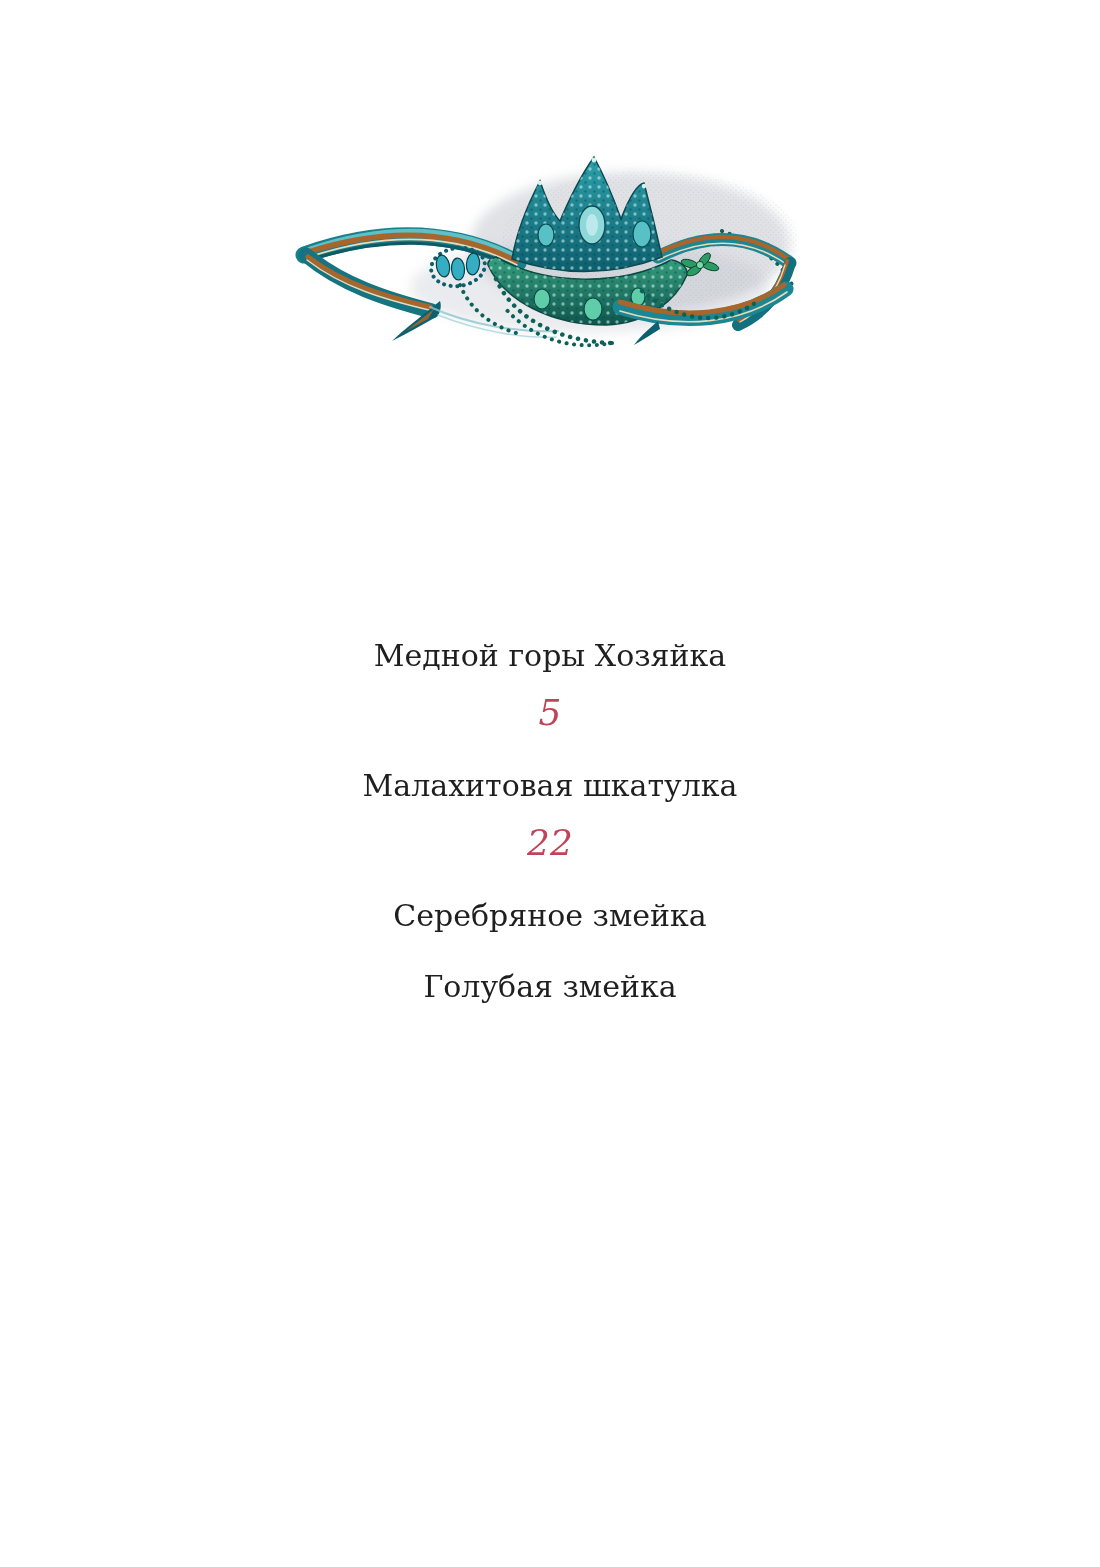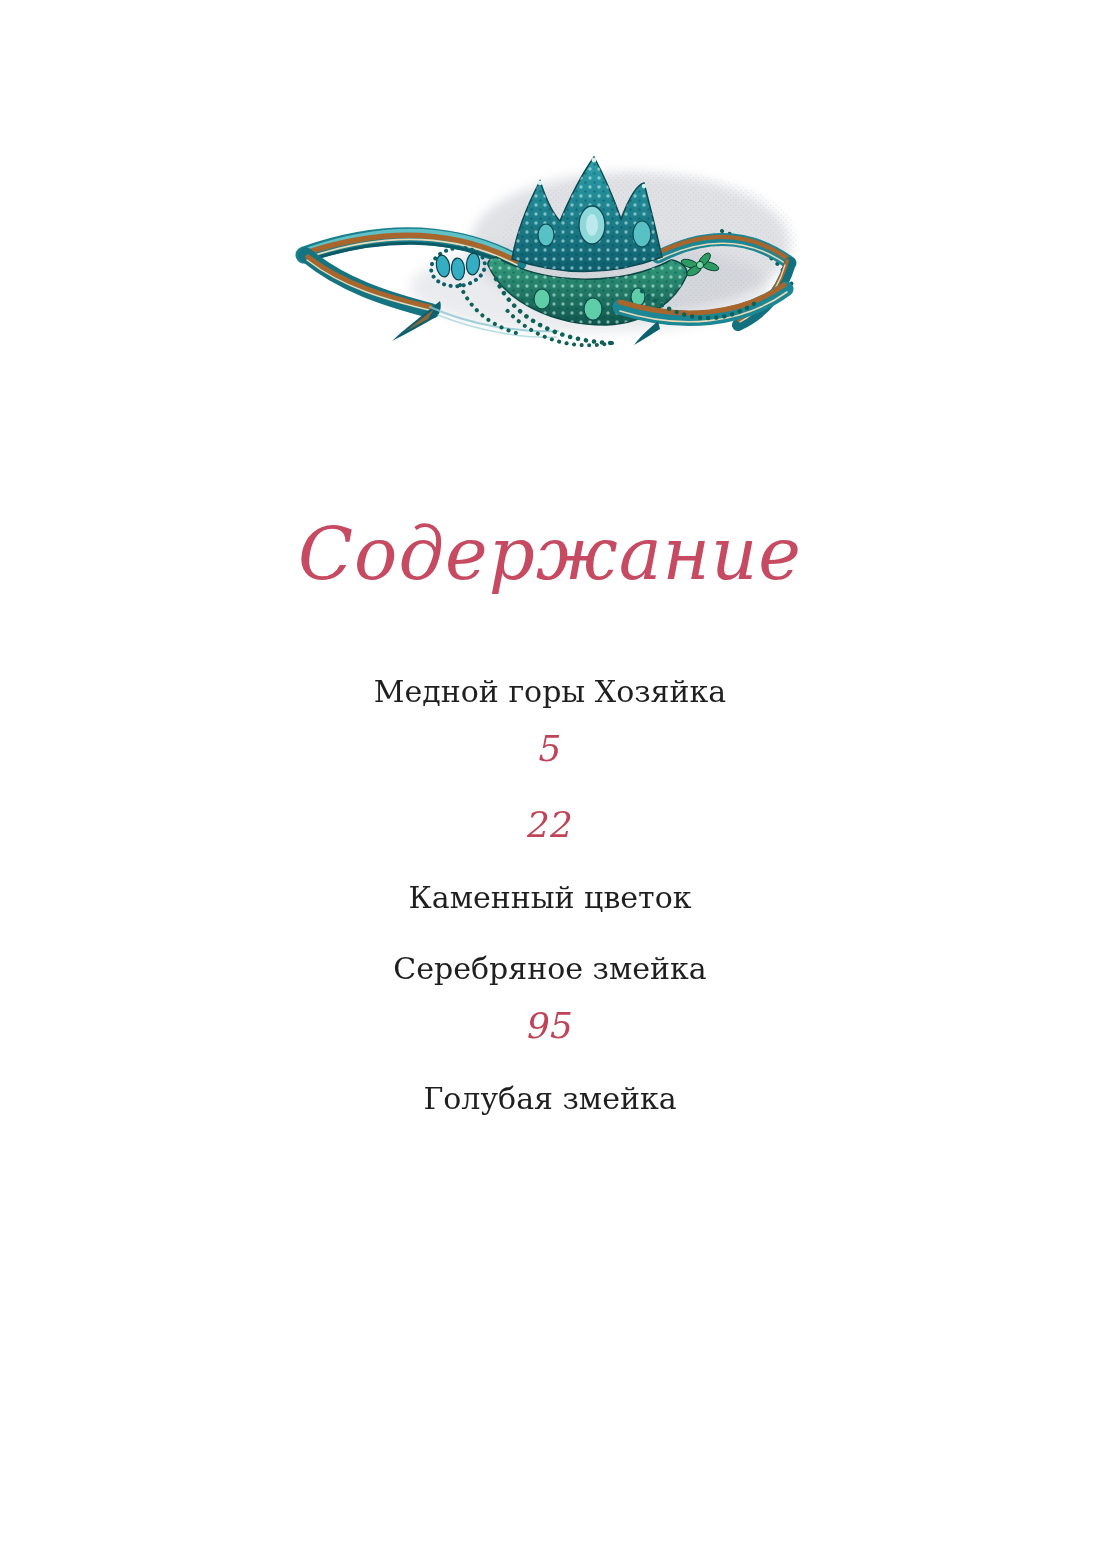--- a/index.html
+++ b/index.html
@@ -33,21 +33,21 @@
     font-family: "DejaVu Serif", serif;
     font-style: italic;
     font-weight: normal;
     font-size: 72px;
     line-height: 112px;
     letter-spacing: 1px;
     color: var(--title-rose, #c64a61);
   }
   .entries {
     position: absolute;
-    top: 672px;
+    top: 636px;
     left: 0;
     width: 100%;
   }
   .entry {
     text-align: center;
     margin-bottom: 31px;
   }
   .entry-title {
     font-size: 30px;
     line-height: 40px;
@@ -166,35 +166,33 @@
       <g transform="translate(410,126)">
         <ellipse cx="-10" cy="2" rx="9" ry="3.8" fill="#2e9a63" stroke="#06402a" stroke-width="0.9" transform="rotate(18)"></ellipse>
         <ellipse cx="10" cy="-2" rx="9" ry="3.8" fill="#2e9a63" stroke="#06402a" stroke-width="0.9" transform="rotate(18)"></ellipse>
         <ellipse cx="0" cy="-7" rx="3.8" ry="8" fill="#2e9a63" stroke="#06402a" stroke-width="0.9" transform="rotate(40)"></ellipse>
         <ellipse cx="2" cy="8" rx="3.8" ry="8" fill="#2e9a63" stroke="#06402a" stroke-width="0.9" transform="rotate(60)"></ellipse>
         <circle cx="0" cy="0" r="3.6" fill="#7fd8a8" stroke="#06402a" stroke-width="0.9"></circle>
       </g>
     </svg>
   </div>
 
-  <h1 class="toc-title">Содержание</h1>
 
   <div class="entries">
     <div class="entry">
       <div class="entry-title">Медной горы Хозяйка</div>
       <div class="entry-page">5</div>
     </div>
     <div class="entry">
+      <div class="entry-title">Малахитовая шкатулка</div>
       <div class="entry-page">22</div>
     </div>
     <div class="entry">
-      <div class="entry-title">Каменный цветок</div>
     </div>
     <div class="entry">
       <div class="entry-title">Серебряное змейка</div>
-      <div class="entry-page">95</div>
     </div>
     <div class="entry">
       <div class="entry-title">Голубая змейка</div>
     </div>
   </div>
 
 </div>
 
 </body></html>

